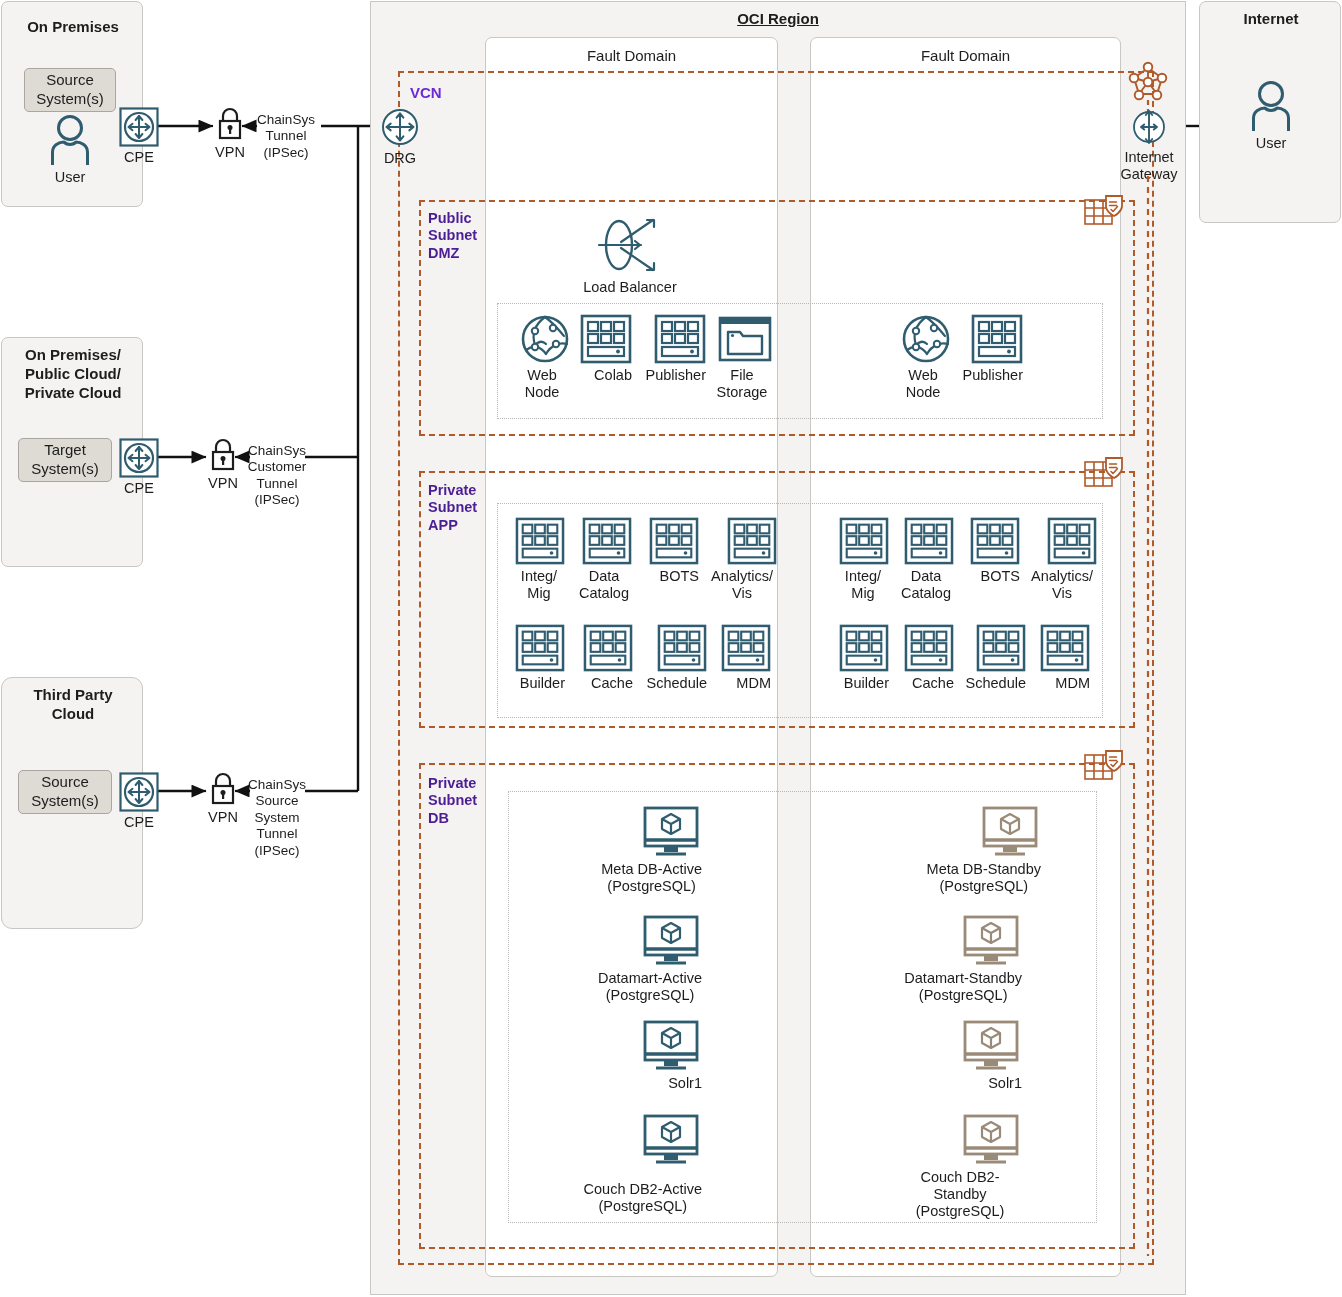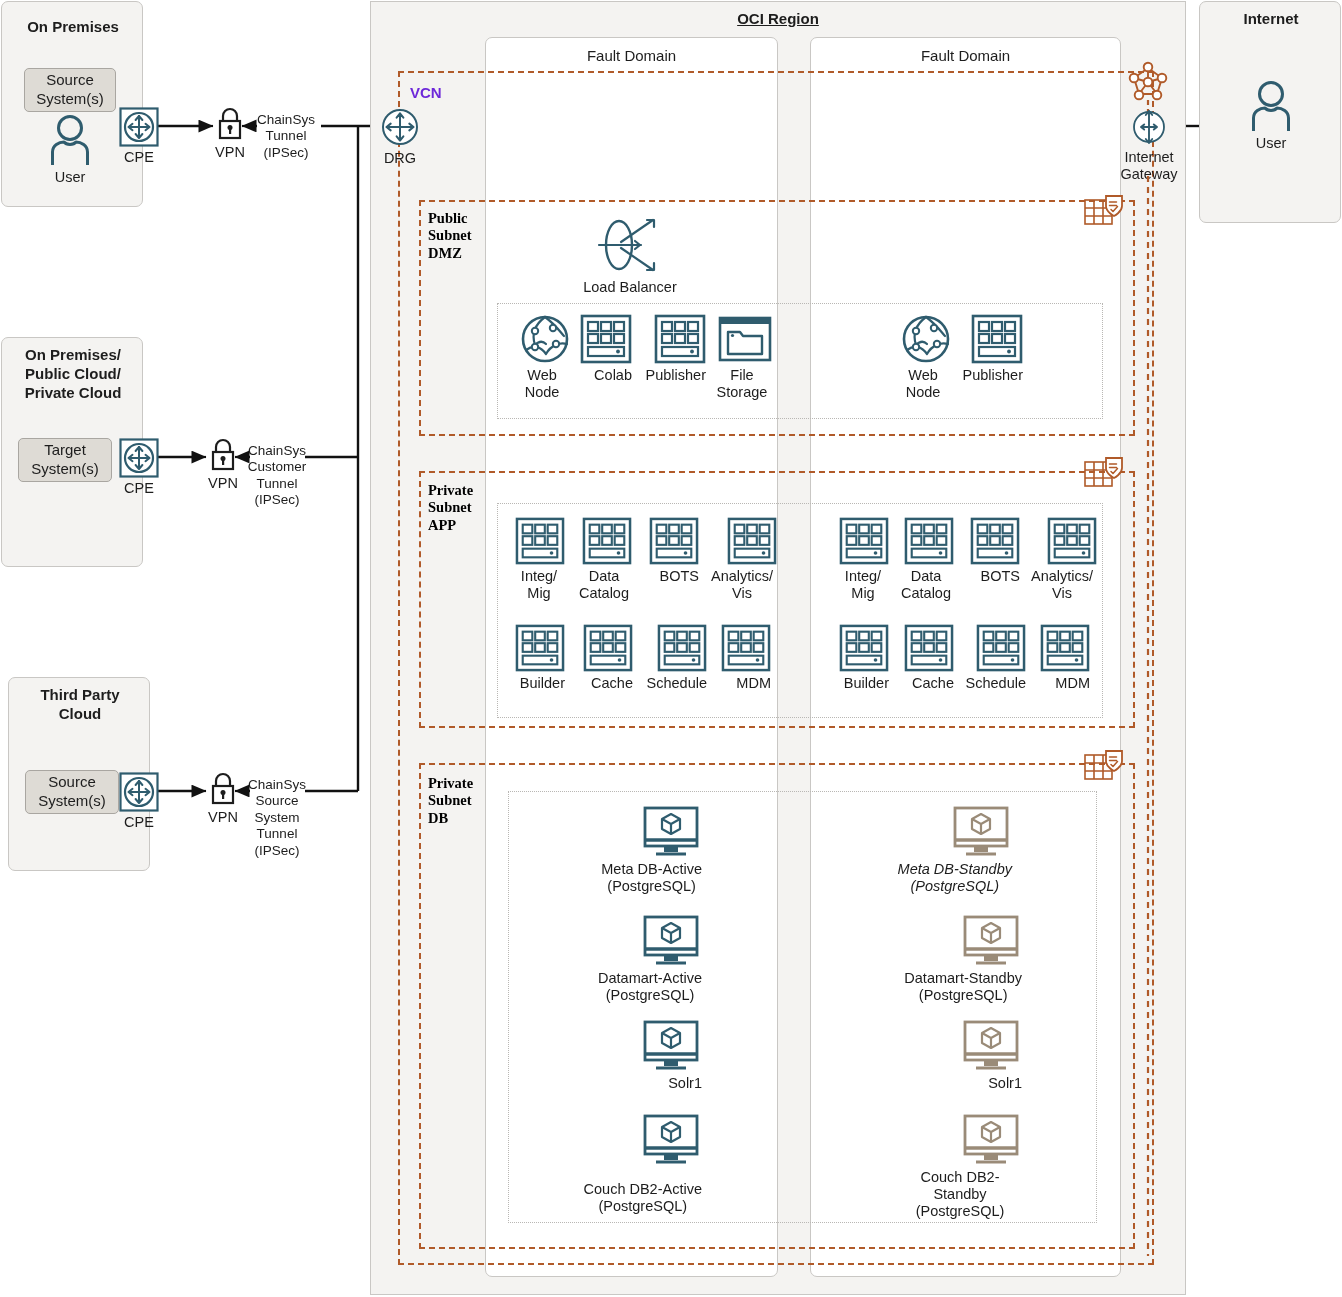--- a/index.html
+++ b/index.html
@@ -16,21 +16,21 @@
           line-height:1.25;text-align:center;color:#1d1d1d;display:flex;align-items:center;justify-content:center;}
 
   
   .region{background:#f4f3f1;border:1px solid #c9c7c4;}
   .region-title{font-weight:bold;font-size:15px;}
   .fd{background:#ffffff;border:1px solid #c9c7c4;border-radius:7px;}
   .fd-title{font-size:15px;text-align:center;}
 
   
   .dashed{border:2.2px dashed #b05a29;background:transparent;}
-  .subnet-label{color:#000000;font-weight:bold;font-size:14.5px;line-height:1.2;font-family:Liberation Serif, serif;}
+  .subnet-label{color:#4c1d95;font-weight:bold;font-size:14.5px;line-height:1.2;}
   .vcn-label{color:#6d28d9;font-weight:bold;font-size:15px;}
   .dotbox{border:1.5px dotted #b9b7b4;background:transparent;}
 
   
   .lbl{font-size:14.5px;line-height:1.18;text-align:center;color:#1d1d1d;}
   .lbl-tun{font-size:13.5px;line-height:1.22;text-align:center;color:#1d1d1d;}
 
   
   .node{display:flex;flex-direction:column;align-items:flex-end;}
   .node svg{display:block;}
@@ -153,21 +153,21 @@
       <circle cx="17" cy="22.5" r="2.5" fill="#1d1d1d"></circle>
       <rect x="16" y="23.5" width="2.2" height="5.5" fill="#1d1d1d"></rect>
     </svg>
     <div class="lbl" style="margin-top:1px;">VPN</div>
   </div>
   <div class="abs lbl-tun" style="left:241px;top:443px;width:72px;white-space:pre-line;">ChainSys
 Customer
 Tunnel
 (IPSec)</div>
 
-  <div class="abs panel" style="left:8px;top:677px;width:142px;height:194px;">
+  <div class="abs panel" style="left:1px;top:677px;width:142px;height:252px;border-radius:11px;">
     <div class="abs panel-title" style="left:0;top:8px;width:142px;white-space:pre-line;">Third Party
 Cloud</div>
     <div class="abs sysbox" style="left:16px;top:92px;width:94px;height:44px;white-space:pre-line;">Source System(s)</div>
   </div>
   <div class="abs col" style="left:118px;top:772px;width:42px;">
     <svg width="40" height="40" viewBox="0 0 40 40">
       <rect x="1.5" y="1.5" width="37" height="37" fill="#fff" stroke="#2f5c6e" stroke-width="2.2"></rect>
       <circle cx="20" cy="20" r="14" fill="none" stroke="#2f5c6e" stroke-width="2.2"></circle>
       <path d="M20,9 V31 M20,9 l-3.4,4 M20,9 l3.4,4 M20,31 l-3.4,-4 M20,31 l3.4,-4
                M9.5,20 H30.5 M9.5,20 l4,-3.2 M9.5,20 l4,3.2 M30.5,20 l-4,-3.2 M30.5,20 l-4,3.2" fill="none" stroke="#2f5c6e" stroke-width="2" stroke-linecap="round" stroke-linejoin="round"></path>
@@ -657,21 +657,21 @@
       <rect x="5" y="2" width="52" height="38" fill="#fff" stroke="#2f5c6e" stroke-width="2.8"></rect>
       <path d="M5,34 H57" stroke="#2f5c6e" stroke-width="3.4"></path>
       <path d="M31,8 l9,5 v10 l-9,5 l-9,-5 v-10 z" fill="none" stroke="#2f5c6e" stroke-width="2.2" stroke-linejoin="round"></path>
       <path d="M22,13 l9,5 l9,-5 M31,18 v10" fill="none" stroke="#2f5c6e" stroke-width="2.2" stroke-linejoin="round"></path>
       <path d="M24,40 h14 v6 h-14 z" fill="#2f5c6e"></path>
       <path d="M16,48 H46" stroke="#2f5c6e" stroke-width="3"></path>
     </svg>
     <div class="lbl cap" style="white-space:pre-line;">Meta DB-Active
 (PostgreSQL)</div>
   </div>
-  <div class="abs node" style="left:888px;top:806px;width:124px;font-style:italic;">
+  <div class="abs node" style="left:917px;top:806px;width:124px;">
     <svg width="62" height="52" viewBox="0 0 62 52">
       <rect x="5" y="2" width="52" height="38" fill="#fff" stroke="#9a8b78" stroke-width="2.8"></rect>
       <path d="M5,34 H57" stroke="#9a8b78" stroke-width="3.4"></path>
       <path d="M31,8 l9,5 v10 l-9,5 l-9,-5 v-10 z" fill="none" stroke="#9a8b78" stroke-width="2.2" stroke-linejoin="round"></path>
       <path d="M22,13 l9,5 l9,-5 M31,18 v10" fill="none" stroke="#9a8b78" stroke-width="2.2" stroke-linejoin="round"></path>
       <path d="M24,40 h14 v6 h-14 z" fill="#9a8b78"></path>
       <path d="M16,48 H46" stroke="#9a8b78" stroke-width="3"></path>
     </svg>
     <div class="lbl cap" style="white-space:pre-line;">Meta DB-Standby
 (PostgreSQL)</div>

